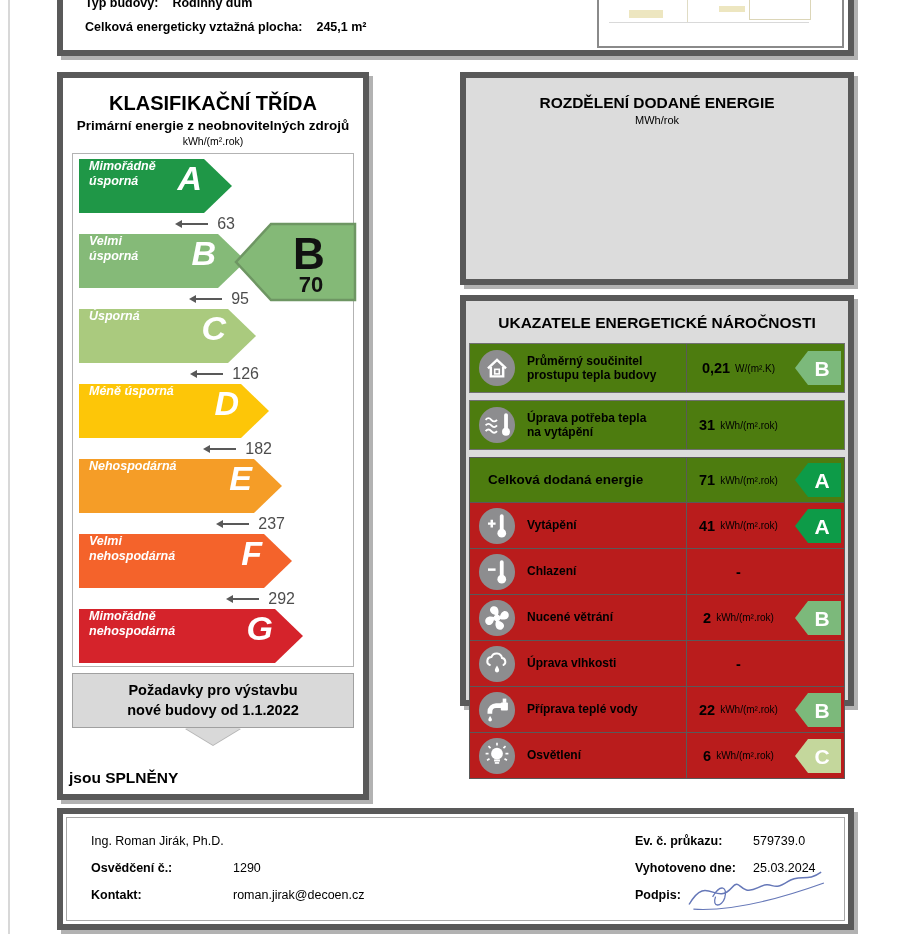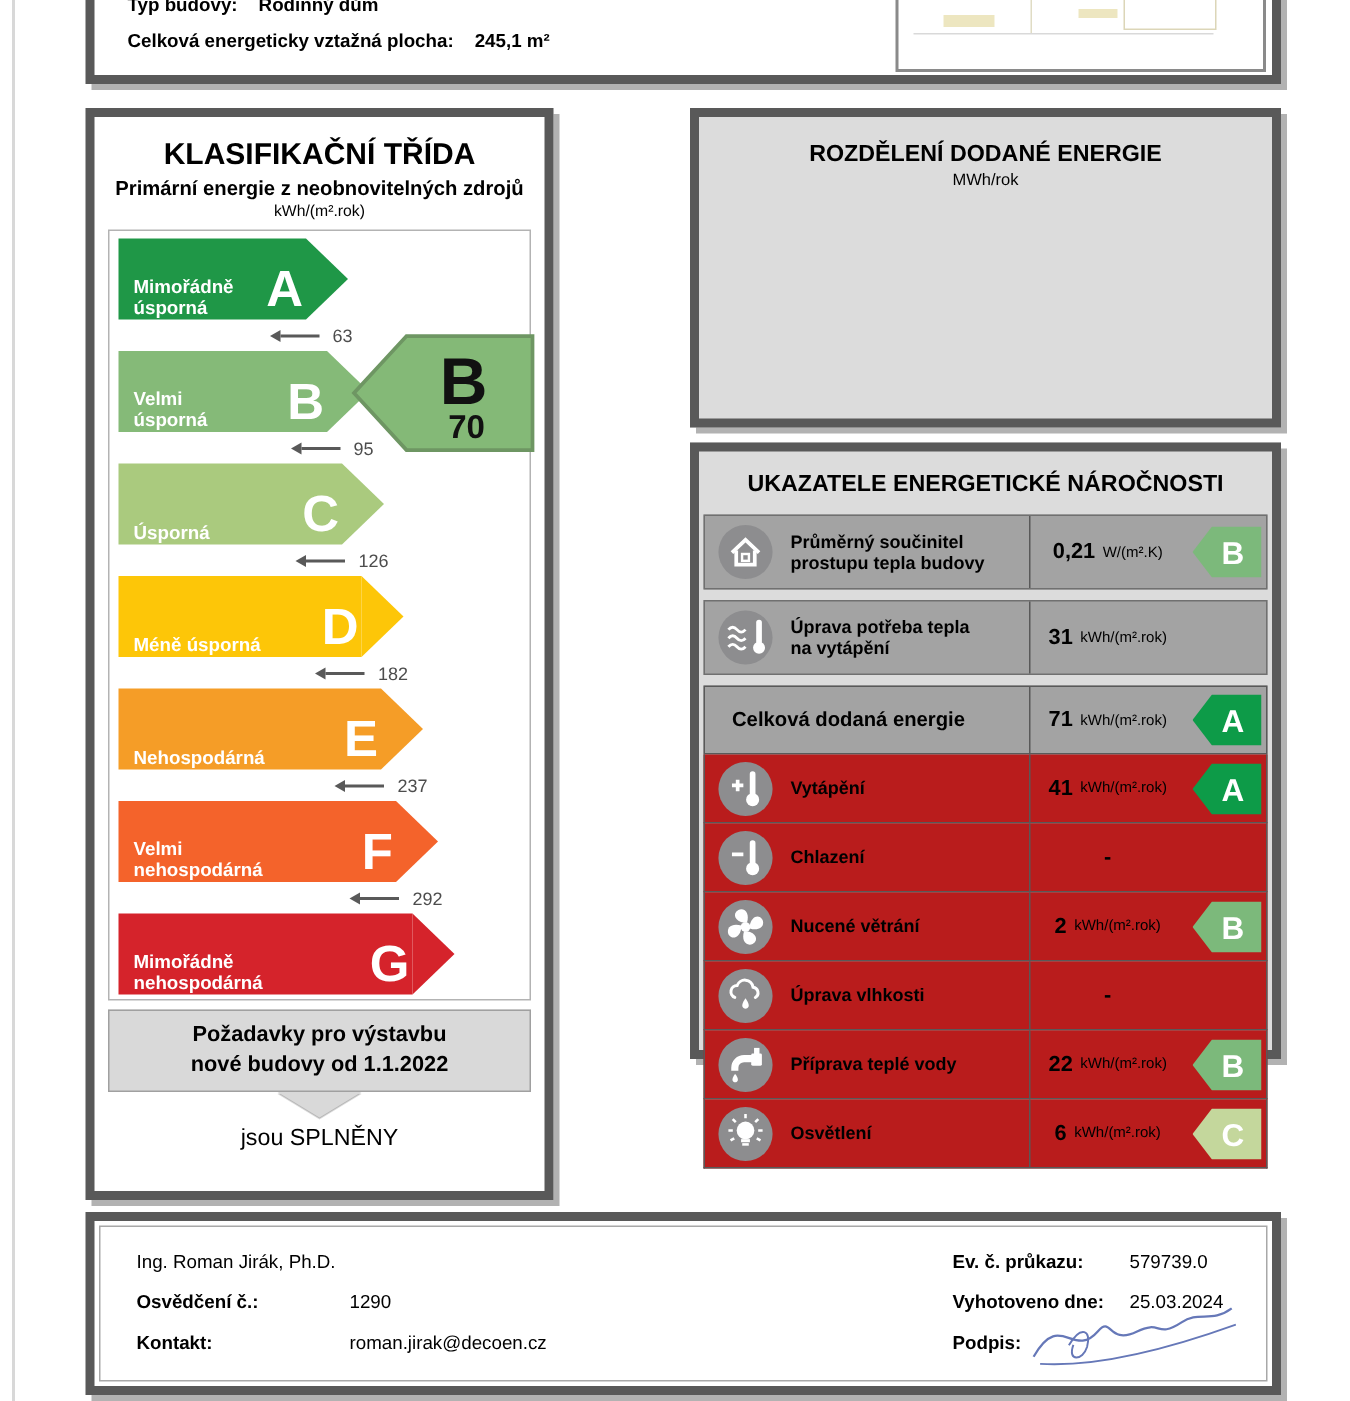--- a/index.html
+++ b/index.html
@@ -21,59 +21,59 @@
   .plan-line{position:absolute;background:#d9d9d9;}
 
   
   #class-panel{left:57px;top:72px;width:312px;height:728px;padding:6px;}
   .klas-title{text-align:center;font-weight:bold;font-size:20px;margin-top:8px;}
   .klas-sub{text-align:center;font-weight:bold;font-size:13.5px;margin-top:3px;}
   .klas-unit{text-align:center;font-size:10.5px;margin-top:2px;}
   #scale-box{margin:6px 3px 0 3px;border:1px solid #b3b3b3;padding:5px 4px 5px 6px;height:514px;
              box-sizing:border-box;}
   .class-arrow{display:flex;height:54px;}
-  .ca-body{display:flex;align-items:flex-end;}
+  .ca-body{display:flex;align-items:flex-start;font-style:italic;}
   .ca-tip{width:0;height:0;border-top:27px solid transparent;border-bottom:27px solid transparent;
           border-left:28px solid #000;}
   .ca-label{padding-left:10px;color:#fff;font-weight:bold;font-size:12.5px;line-height:1.18;
             white-space:pre-line;}
   .ca-letter{margin-left:auto;margin-right:2px;color:#fff;font-weight:bold;font-size:34px;}
   .cls-0 .ca-body{width:125px}.cls-1 .ca-body{width:139px}.cls-2 .ca-body{width:149px}
   .cls-3 .ca-body{width:162px}.cls-4 .ca-body{width:175px}.cls-5 .ca-body{width:185px}
   .cls-6 .ca-body{width:196px}
   .thresh{height:21px;display:flex;align-items:center;justify-content:flex-end;color:#4d4d4d;}
   .t-head{width:0;height:0;border-top:4px solid transparent;border-bottom:4px solid transparent;
           border-right:7px solid #595959;}
   .t-line{width:26px;height:2px;background:#595959;}
-  .t-num{font-size:12px;margin-left:9px;}
+  .t-num{font-size:16px;margin-left:9px;}
   .th-0{width:156px}.th-1{width:170px}.th-2{width:180px}.th-3{width:193px}
   .th-4{width:206px}.th-5{width:216px}
   #result-arrow{position:absolute;top:144px;right:6px;}
   #req-box{margin:6px 3px 0 3px;background:#d9d9d9;border:1px solid #a0a0a0;text-align:center;
            font-weight:bold;font-size:14.5px;line-height:1.4;padding:6px 0;}
   #req-chevron{width:0;height:0;margin:0 auto;border-left:28px solid transparent;
                border-right:28px solid transparent;border-top:17px solid #d9d9d9;
                filter:drop-shadow(0 1px 0 #b5b5b5);}
-  #req-result{text-align:center;font-weight:normal;font-size:15.5px;margin-top:5px;}
+  #req-result{font-weight:bold;font-size:15.5px;margin-top:24px;}
 
   
   #split-panel{left:460px;top:72px;width:394px;height:213px;background:#dcdcdc;}
   .rp-title{text-align:center;font-weight:bold;font-size:15.5px;margin-top:16px;}
   .rp-unit{text-align:center;font-size:11px;margin-top:2px;}
   #split-box{position:absolute;left:12px;right:12px;top:66px;bottom:12px;background:#fff;
              border:2px solid #3d3d3d;}
   #legend{position:absolute;left:14px;top:12px;display:flex;flex-direction:column;gap:7px;}
   .legend-item{display:flex;align-items:center;gap:8px;font-size:11.5px;font-weight:bold;}
   .legend-swatch{width:13px;height:13px;flex:none;}
   #pie{position:absolute;right:15px;top:6px;width:122px;height:122px;border-radius:50%;}
 
   
   #ind-panel{left:460px;top:295px;width:394px;height:411px;background:#dcdcdc;padding:0 3px;}
   .ind-title{text-align:center;font-weight:bold;font-size:15.5px;margin:13px 0 11px 0;}
-  .ind-row{height:50px;display:flex;align-items:stretch;background:#a3a3a3;
+  .ind-row{height:50px;display:flex;align-items:stretch;background:#4d7c0f;
            border:1px solid #707070;box-sizing:border-box;}
   .ind-row.standalone{margin-bottom:7px;}
   .ind-row.white{background:#b91c1c;}
   #ind-table{margin-top:1px;}
   #ind-table .ind-row{height:46px;border:1px solid #595959;}
   #ind-table .ind-row + .ind-row{border-top:0;}
   .ind-left{width:217px;flex:none;display:flex;align-items:center;gap:11px;padding-left:8px;
             border-right:1px solid #595959;box-sizing:border-box;}
   .ind-label{font-weight:bold;font-size:12px;line-height:1.2;white-space:pre-line;}
   .ind-label.big{font-size:13.5px;padding-left:10px;}

